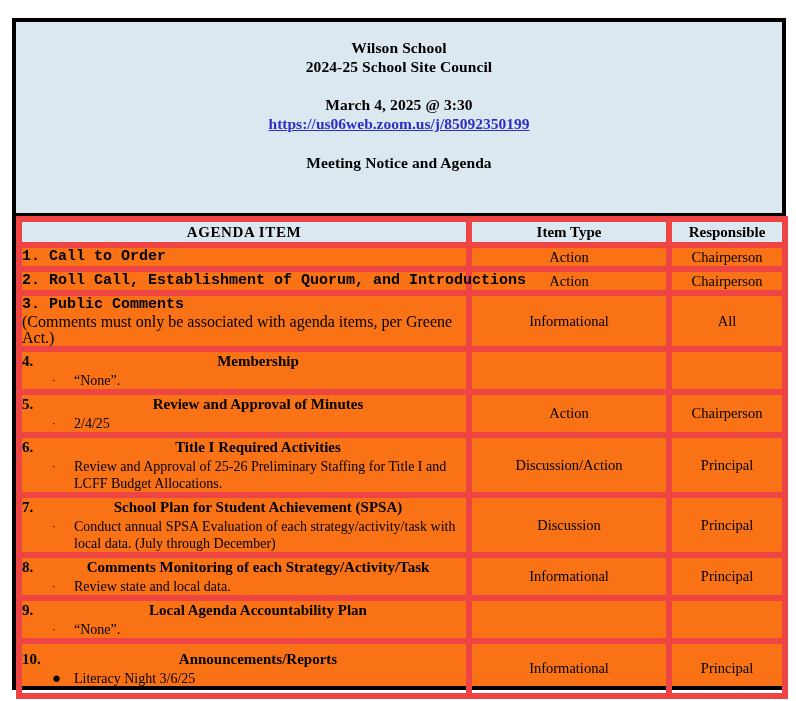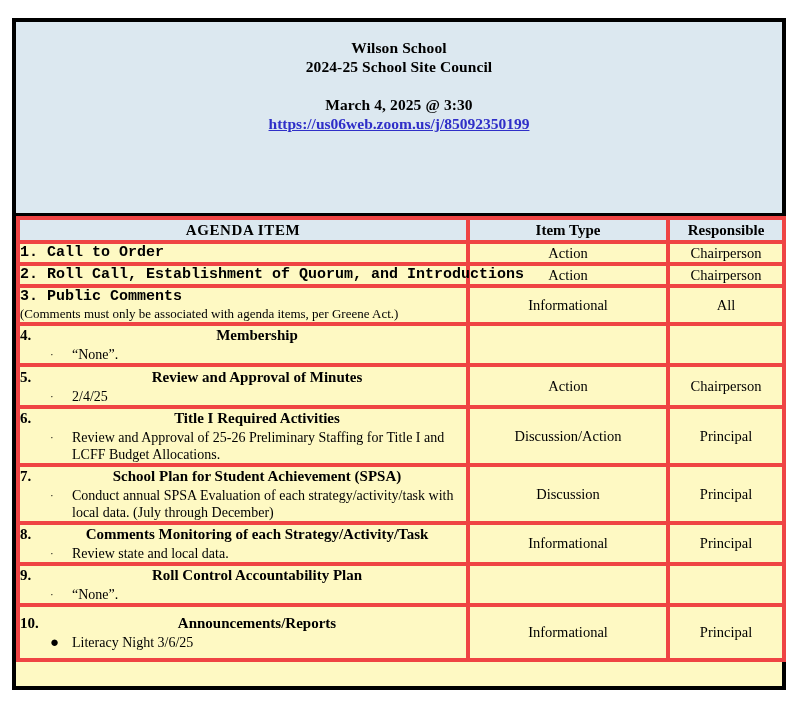--- a/index.html
+++ b/index.html
@@ -16,21 +16,21 @@
   }
 
   .doc {
     position: absolute;
     left: 12px;
     top: 18px;
     width: 774px;
     height: 672px;
     border: 4px solid #000000;
     box-sizing: border-box;
-    background: #fef9c3;
+    background: #f97316;
   }
 
   
   .masthead {
     background: #dcE8F0;
     border-bottom: 3px solid #000000;
     box-sizing: border-box;
     height: 194px;
     text-align: center;
     padding-top: 16px;
@@ -58,21 +58,21 @@
     width: 100%;
     border-collapse: collapse;
     table-layout: fixed;
   }
   table.agenda col.c-item { width: 450px; }
   table.agenda col.c-type { width: 200px; }
   table.agenda col.c-resp { width: 116px; }
 
   table.agenda th,
   table.agenda td {
-    border: 4px solid #ef4444;
+    border: 6px solid #ef4444;
     box-sizing: border-box;
     vertical-align: middle;
     padding: 0;
   }
 
   thead th {
     background: #dcE8F0;
     font-weight: bold;
     font-size: 15px;
     text-align: center;
@@ -95,21 +95,21 @@
   
   .simple-title {
     font-weight: bold;
     font-size: 15px;
     line-height: 18px;
     white-space: nowrap;
     font-family: Liberation Mono, monospace;
   }
   
   .sub-note {
-    font-size: 13px;
+    font-size: 16px;
     line-height: 16px;
     font-weight: normal;
   }
 
   
   .num-title {
     font-weight: bold;
     font-size: 15px;
     line-height: 19px;
     display: flex;
@@ -157,20 +157,21 @@
 
   <div class="masthead">
     <div class="mast-line">Wilson School</div>
     <div class="mast-line">2024-25 School Site Council</div>
     <div class="mast-gap"></div>
     <div class="mast-line">March 4, 2025 @ 3:30</div>
     <div>
       <a class="mast-link" href="#">https://us06web.zoom.us/j/85092350199</a>
     </div>
     <div class="mast-gap"></div>
+    <div class="mast-line">Meeting Notice and Agenda</div>
   </div>
 
   <table class="agenda">
     <colgroup>
       <col class="c-item">
         <col class="c-type">
         <col class="c-resp">
     </colgroup>
     <thead>
       <tr>
@@ -269,21 +270,21 @@
               <span class="bt wide">Review state and local data.</span>
             </div>
           </td>
           <td class="cell-center">Informational</td>
           <td class="cell-center">Principal</td>
         </tr>
         <tr style="height: 40px;">
           <td class="cell-item">
             <div class="num-title">
               <span class="num">9.</span>
-              <span class="txt">Roll Control Accountability Plan</span>
+              <span class="txt">Local Agenda Accountability Plan</span>
             </div>
             <div class="bullet-line">
               <span class="bl">·</span>
               <span class="bt wide">“None”.</span>
             </div>
           </td>
           <td class="cell-center"></td>
           <td class="cell-center"></td>
         </tr>
         <tr style="height: 55px;">

